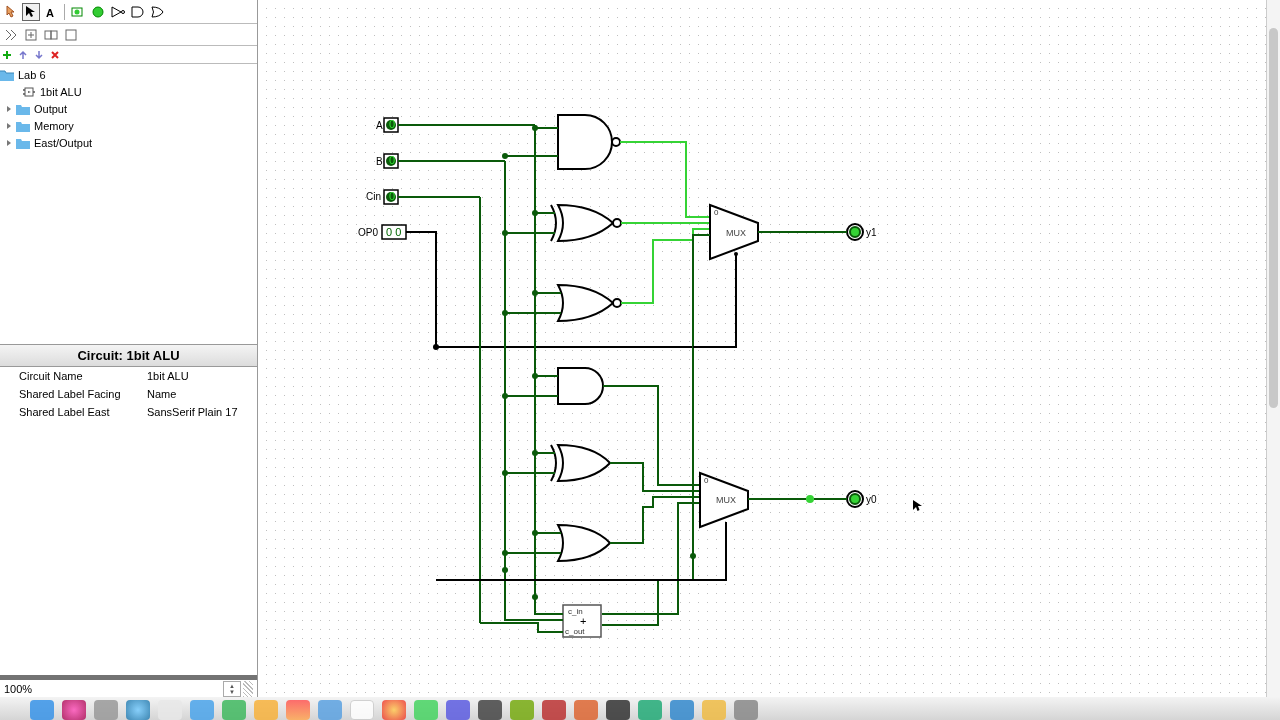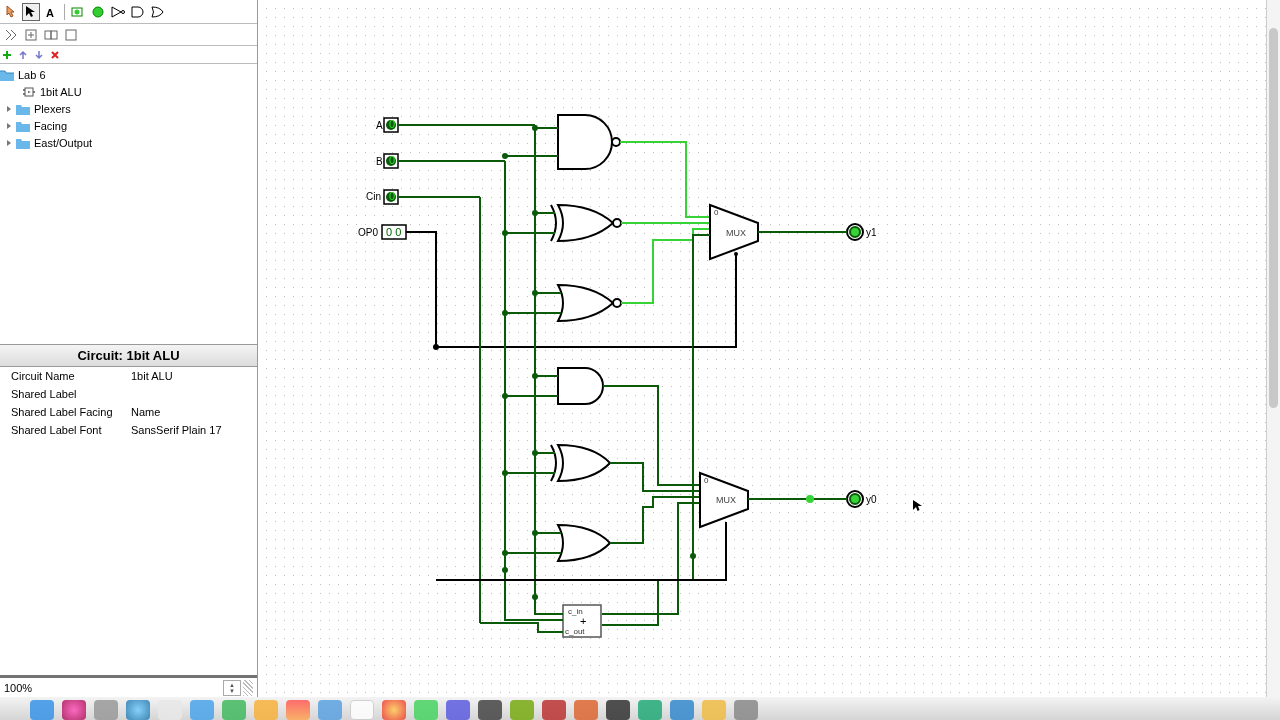--- a/index.html
+++ b/index.html
@@ -16,23 +16,23 @@
 .tree { flex:0 0 auto; height:280px; overflow:auto; padding:2px 0; }
 .tree-row { display:flex; align-items:center; height:17px; cursor:pointer; }
 .tree-row.child { padding-left:22px; }
 .tree-row.lib { padding-left:4px; }
 .disclosure { width:10px; height:10px; margin-right:2px; }
 .folder-i { width:14px; height:12px; margin-right:4px; }
 .chip-i { width:14px; height:12px; margin-right:4px; }
 .props-head { background:linear-gradient(#f4f4f4,#dcdcdc); border-top:1px solid #999; border-bottom:1px solid #999; text-align:center; font-weight:bold; font-size:13px; padding:3px 0; }
 .props { flex:1; overflow:auto; }
 .prow { display:flex; height:18px; align-items:center; border-bottom:0px solid #eee; }
-.prow .k { width:128px; padding-left:11px; }
+.prow .k { width:128px; padding-left:3px;margin-left:16px; }
 .prow .v { flex:1; padding-left:3px; }
-.zoombar { height:22px; border-top:3px solid #737373; display:flex; align-items:center; padding:0 4px; }
+.zoombar { height:22px; border-top:5px solid #737373; display:flex; align-items:center; padding:0 4px; }
 .zoom-val { flex:1; }
 .zoom-ctrl { width:18px; height:16px; border:1px solid #aaa; display:flex; flex-direction:column; justify-content:center; align-items:center; }
 .zoom-ctrl .up,.zoom-ctrl .dn { font-size:6px; line-height:6px; color:#555;}
 .canvas-wrap { flex:1; position:relative; background:#fff; overflow:hidden; }
 .grid { position:absolute; inset:0; background-image:radial-gradient(circle,#bfbfbf 0.5px,transparent 0.5px); background-size:9px 9px; background-position:4px 4px; }
 .scrollbar-v { position:absolute; right:0; top:0; bottom:0; width:14px; background:#f4f4f4; border-left:1px solid #ccc; }
 .scrollbar-v .thumb { position:absolute; left:2px; right:2px; top:28px; height:380px; background:#c8c8c8; border-radius:6px; }
 svg.circuit { position:absolute; inset:0; }
 .dock { position:absolute; left:0; right:0; bottom:0; height:23px; background:linear-gradient(rgba(255,255,255,0.5),rgba(200,200,200,0.6)); display:flex; align-items:flex-end; padding:0 30px; gap:8px; }
 .dock .app-i { width:24px; height:20px; border-radius:4px; opacity:0.85; }
@@ -156,57 +156,53 @@
           </svg>
         <span>1bit ALU</span>
       </div>
       <div class="tree-row lib">
           <svg class="disclosure" viewBox="0 0 10 10">
             <path d="M3 2l4 3-4 3z" fill="#777"></path>
           </svg>
           <svg class="folder-i" viewBox="0 0 14 12">
             <path d="M0 2h5l1 2h8v8H0z" fill="#6ab8ea"></path>
           </svg>
-          <span>Plexers</span>
+          <span>Output</span>
         </div>
       <div class="tree-row lib">
           <svg class="disclosure" viewBox="0 0 10 10">
             <path d="M3 2l4 3-4 3z" fill="#777"></path>
           </svg>
           <svg class="folder-i" viewBox="0 0 14 12">
             <path d="M0 2h5l1 2h8v8H0z" fill="#6ab8ea"></path>
           </svg>
-          <span>Facing</span>
+          <span>Memory</span>
         </div>
       <div class="tree-row lib">
           <svg class="disclosure" viewBox="0 0 10 10">
             <path d="M3 2l4 3-4 3z" fill="#777"></path>
           </svg>
           <svg class="folder-i" viewBox="0 0 14 12">
             <path d="M0 2h5l1 2h8v8H0z" fill="#6ab8ea"></path>
           </svg>
           <span>East/Output</span>
         </div>
     </div>
     <div class="props-head">Circuit: 1bit ALU</div>
     <div class="props">
       <div class="prow">
           <div class="k">Circuit Name</div>
           <div class="v">1bit ALU</div>
         </div>
       <div class="prow">
-          <div class="k">Shared Label</div>
-          <div class="v"></div>
-        </div>
-      <div class="prow">
           <div class="k">Shared Label Facing</div>
           <div class="v">Name</div>
         </div>
       <div class="prow">
-          <div class="k">Shared Label Font</div>
+          <div class="k">Shared Label East</div>
           <div class="v">SansSerif Plain 17</div>
         </div>
     </div>
     <div class="zoombar">
       <div class="zoom-val">100%</div>
       <div class="zoom-ctrl">
           <div class="up">▲</div>
           <div class="dn">▼</div>
         </div>
       <div style="width:10px;height:16px;margin-left:2px;background:repeating-linear-gradient(45deg,#bbb,#bbb 1px,transparent 1px,transparent 3px);"></div>

